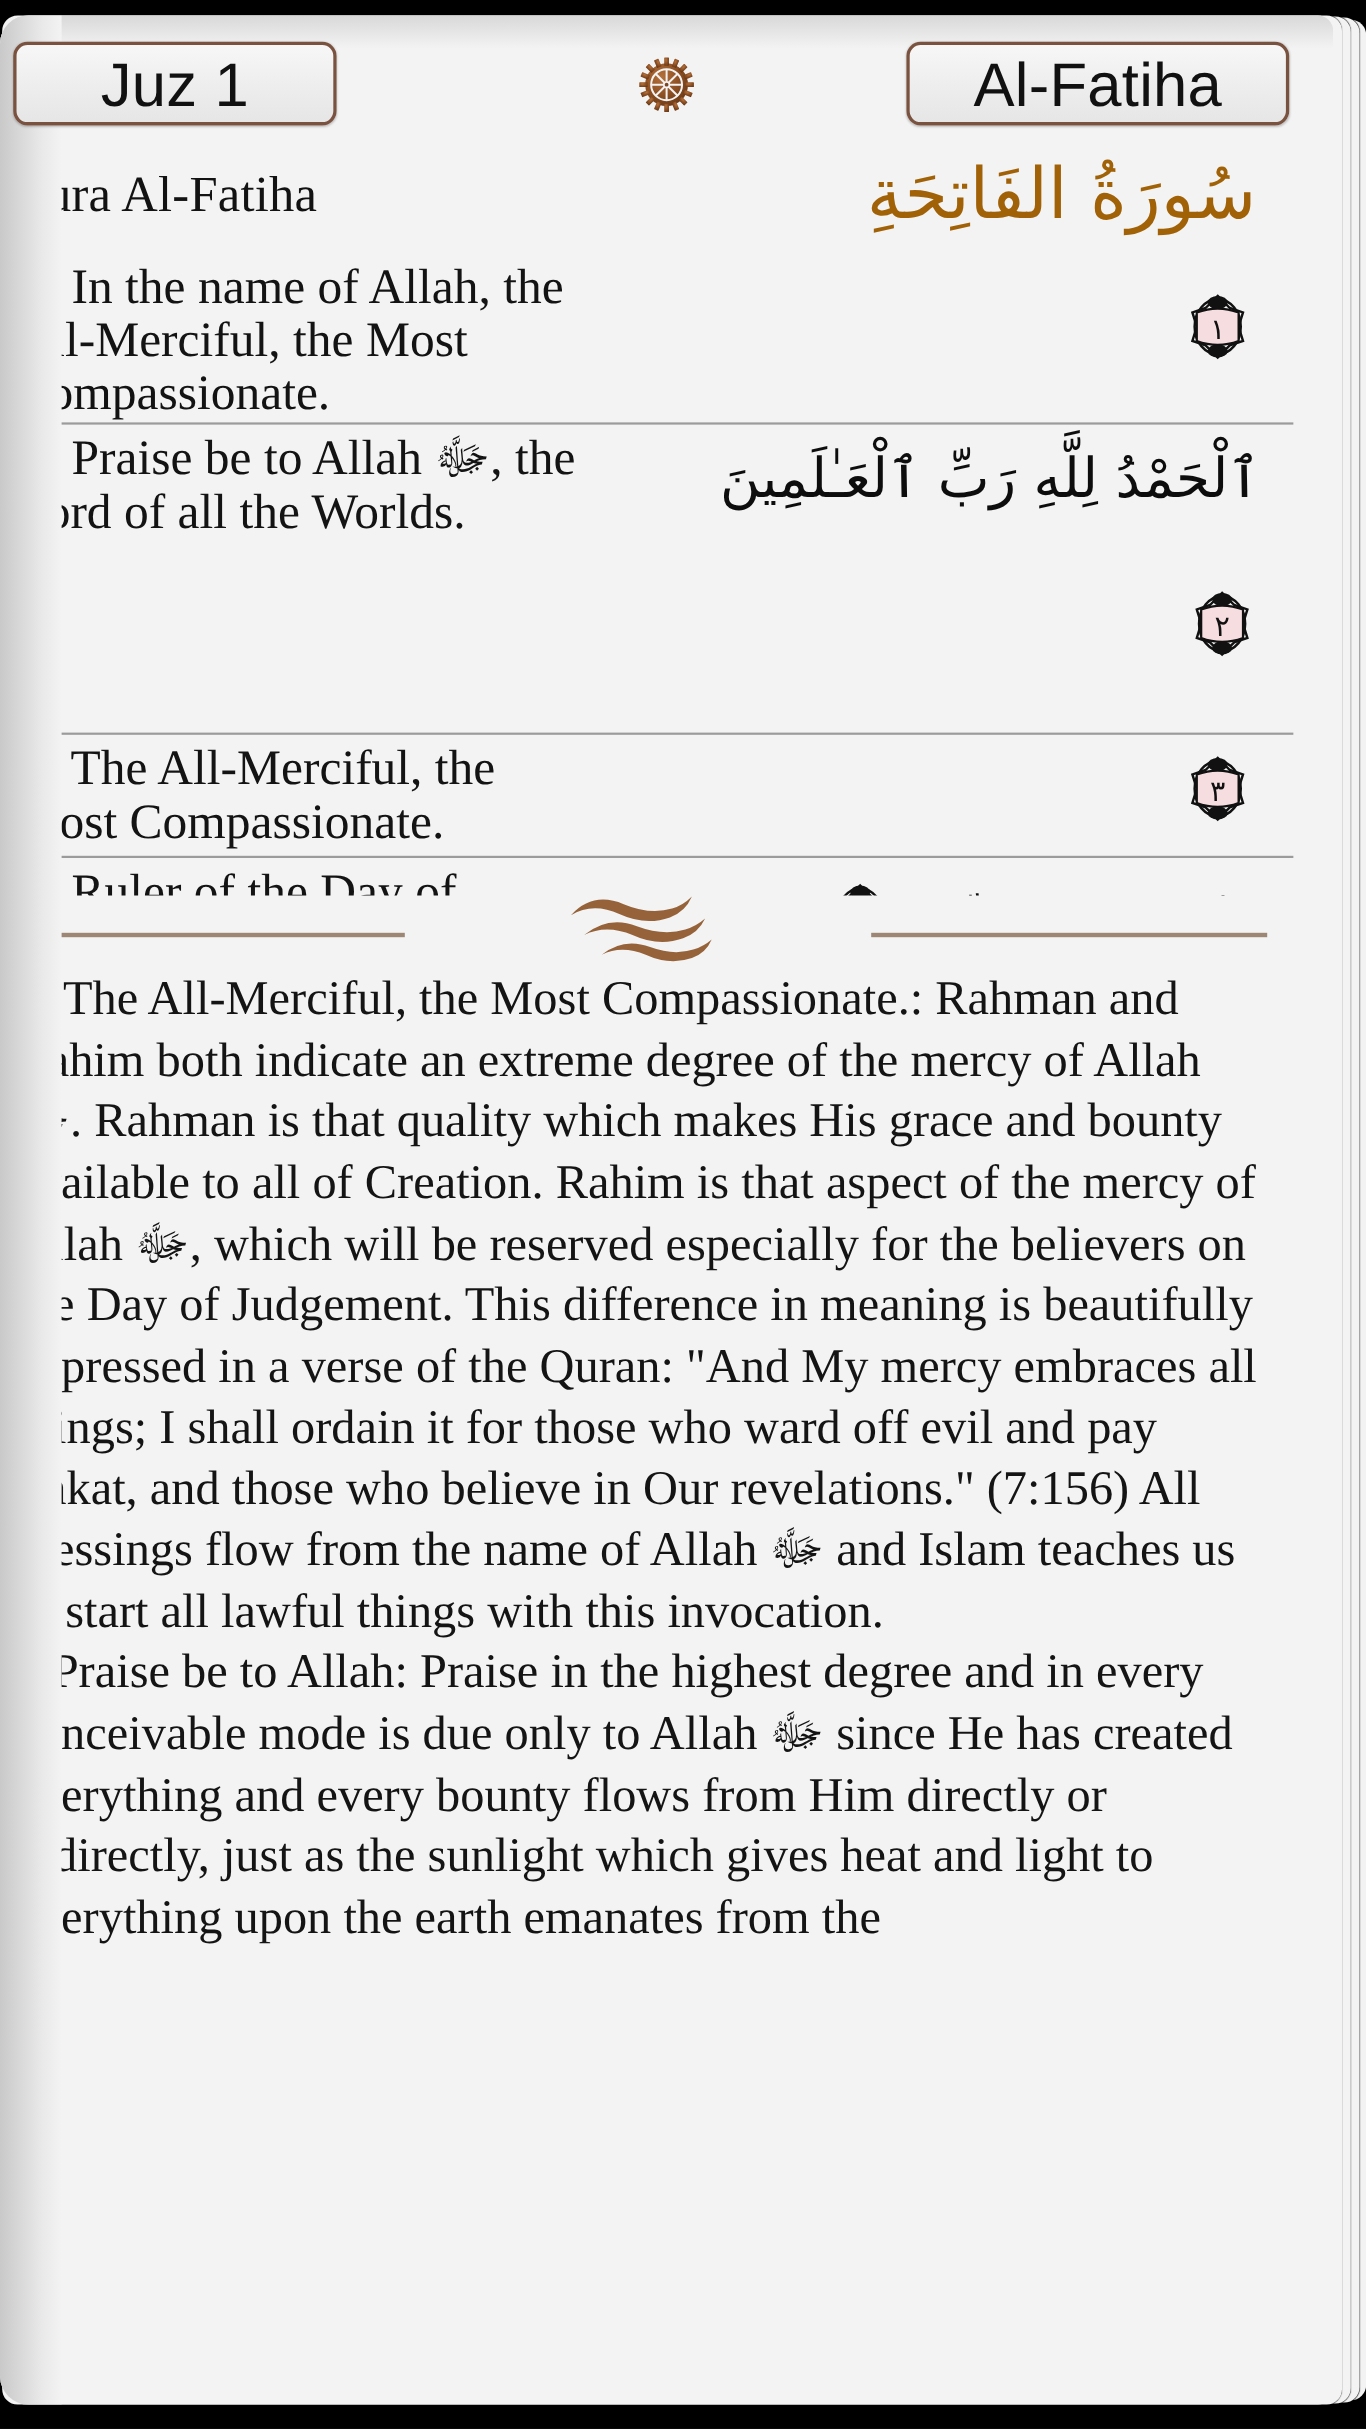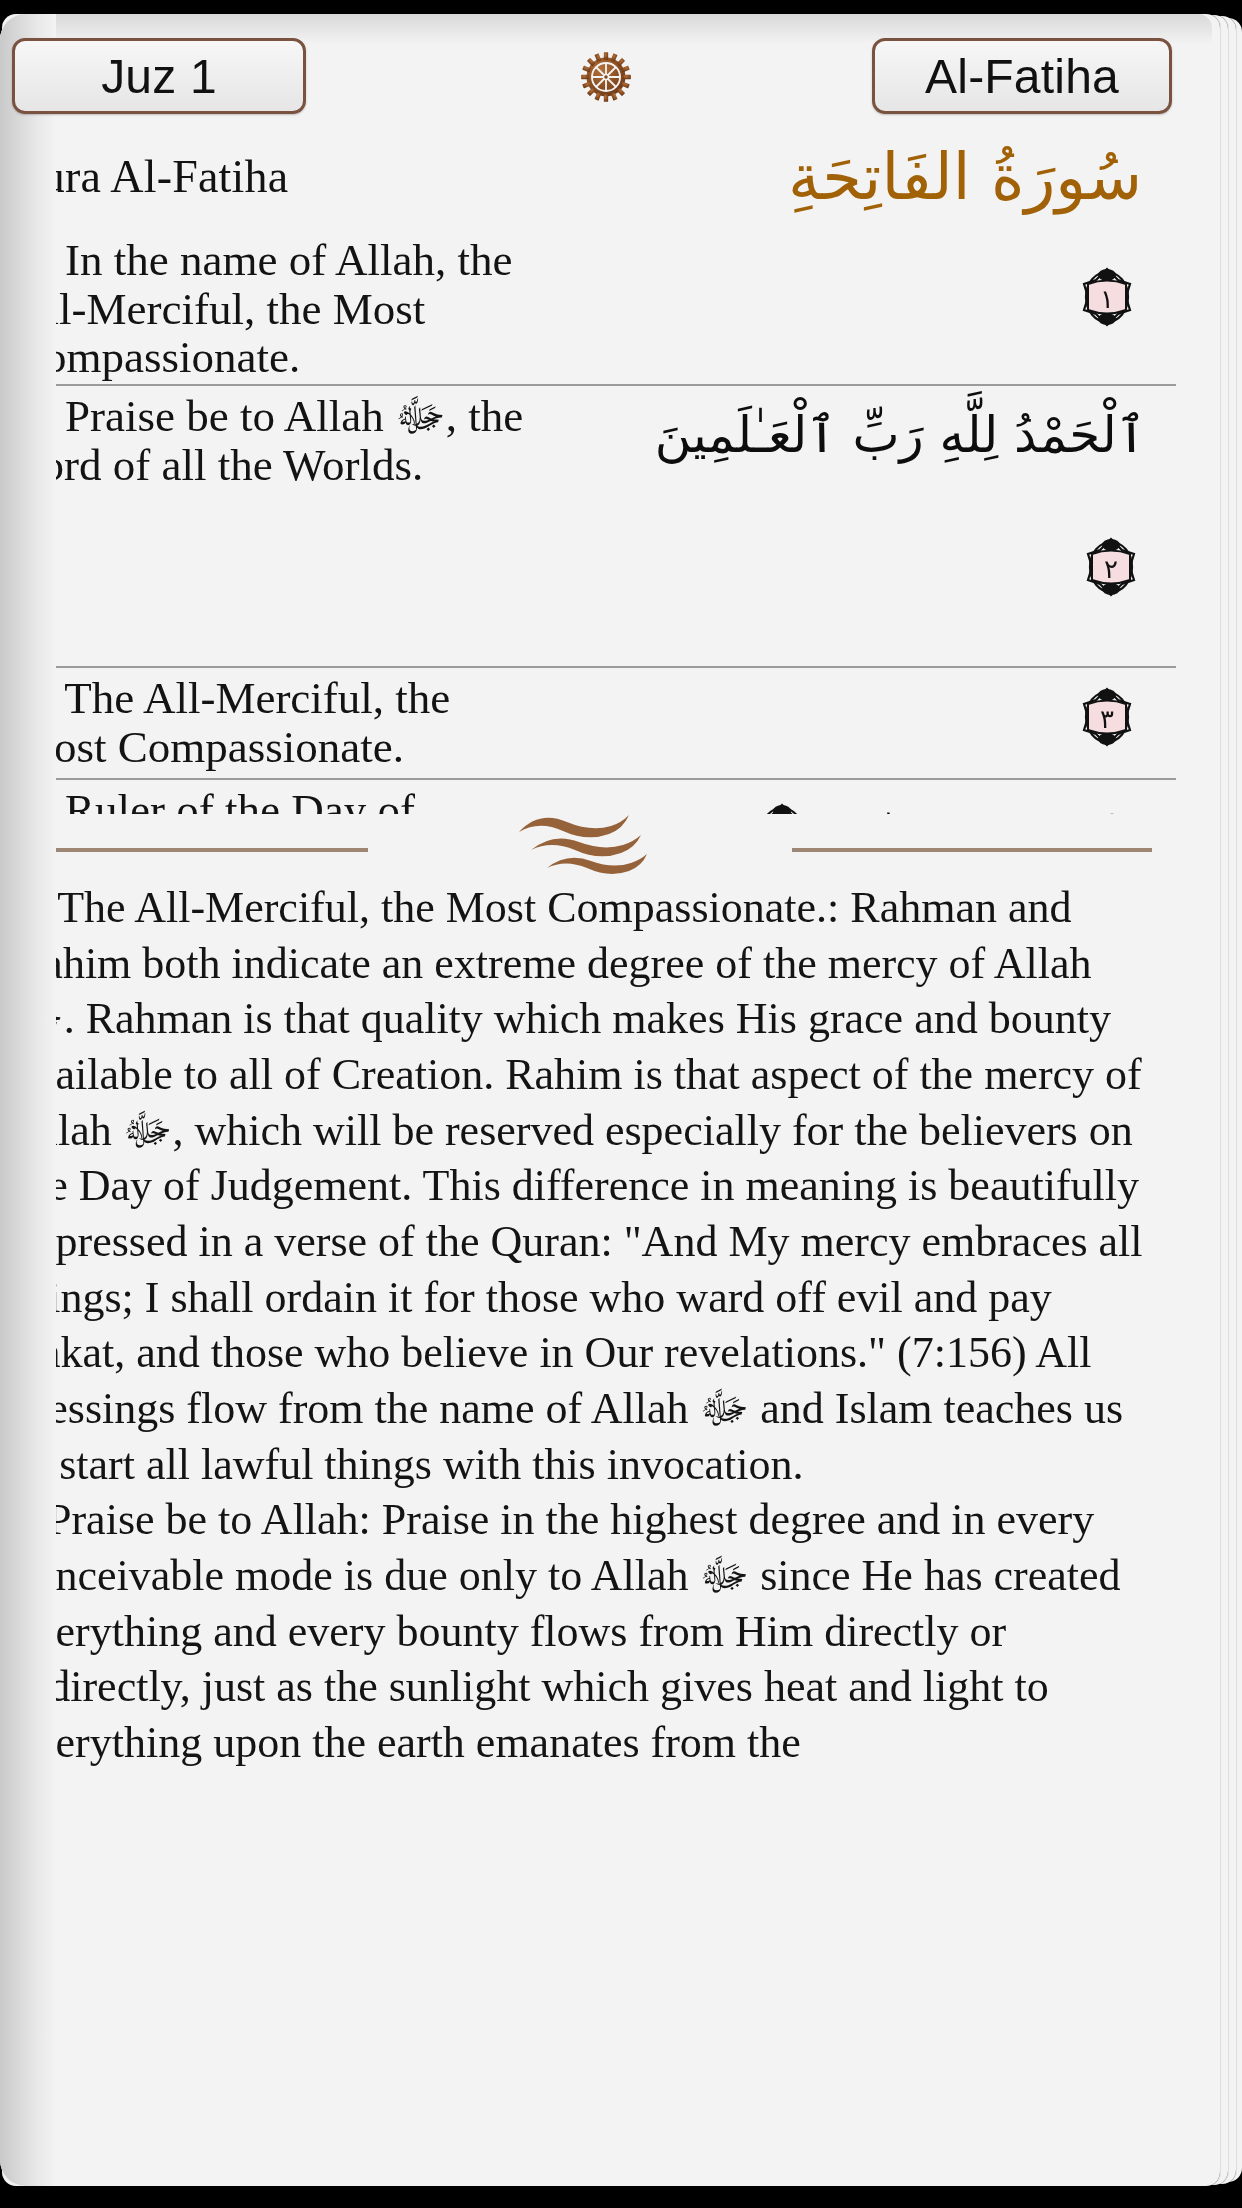--- a/index.html
+++ b/index.html
@@ -34,26 +34,26 @@
 
   
   #hdr {
     position:absolute; left:0; top:0; width:100%; height:122px; z-index:6;
   }
   .navbtn {
     position:absolute; top:24px; height:76px;
     border:3px solid #7a5240; border-radius:13px;
     background:linear-gradient(to bottom,#f7f7f7,#ededed 55%,#e6e6e6);
     font-family:"Liberation Sans", sans-serif;
-    font-size:48px; color:#111; letter-spacing:.2px;
+    font-size:56px; color:#111; letter-spacing:.2px;
     display:flex; align-items:center; justify-content:center;
     box-shadow:0 1px 2px rgba(0,0,0,.22);
   }
   #btn-juz   { left:12px;  width:294px; }
-  #btn-sura  { right:40px; width:300px; }
+  #btn-sura  { right:40px; width:348px; }
 
   #gear { position:absolute; left:50%; top:36px; transform:translateX(-50%);
           width:54px; height:54px; }
 
   
   #surahead {
     position:absolute; left:0; top:126px; width:1176px; height:90px; z-index:3;
   }
   #sura-en {
     position:absolute; left:16px; top:10px;

